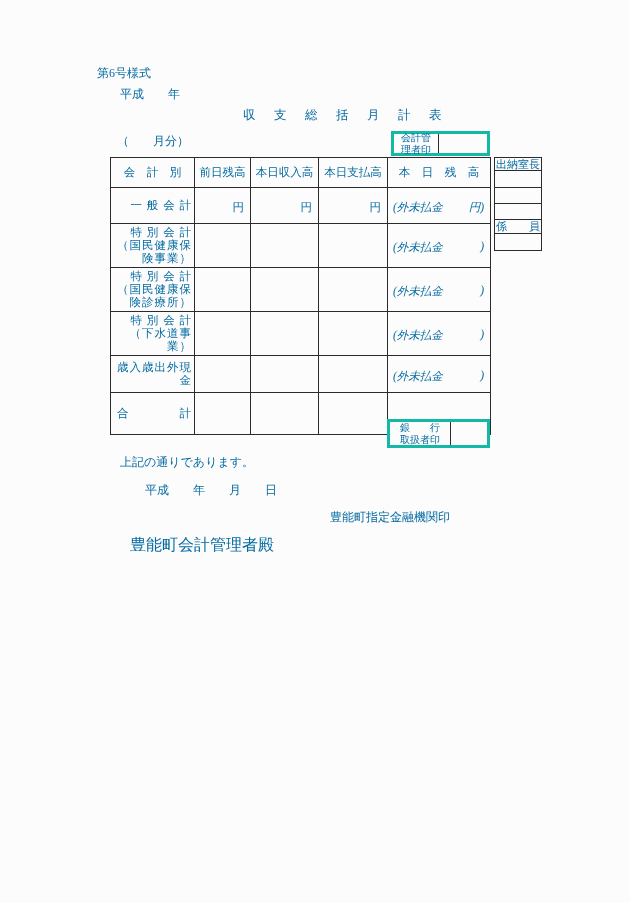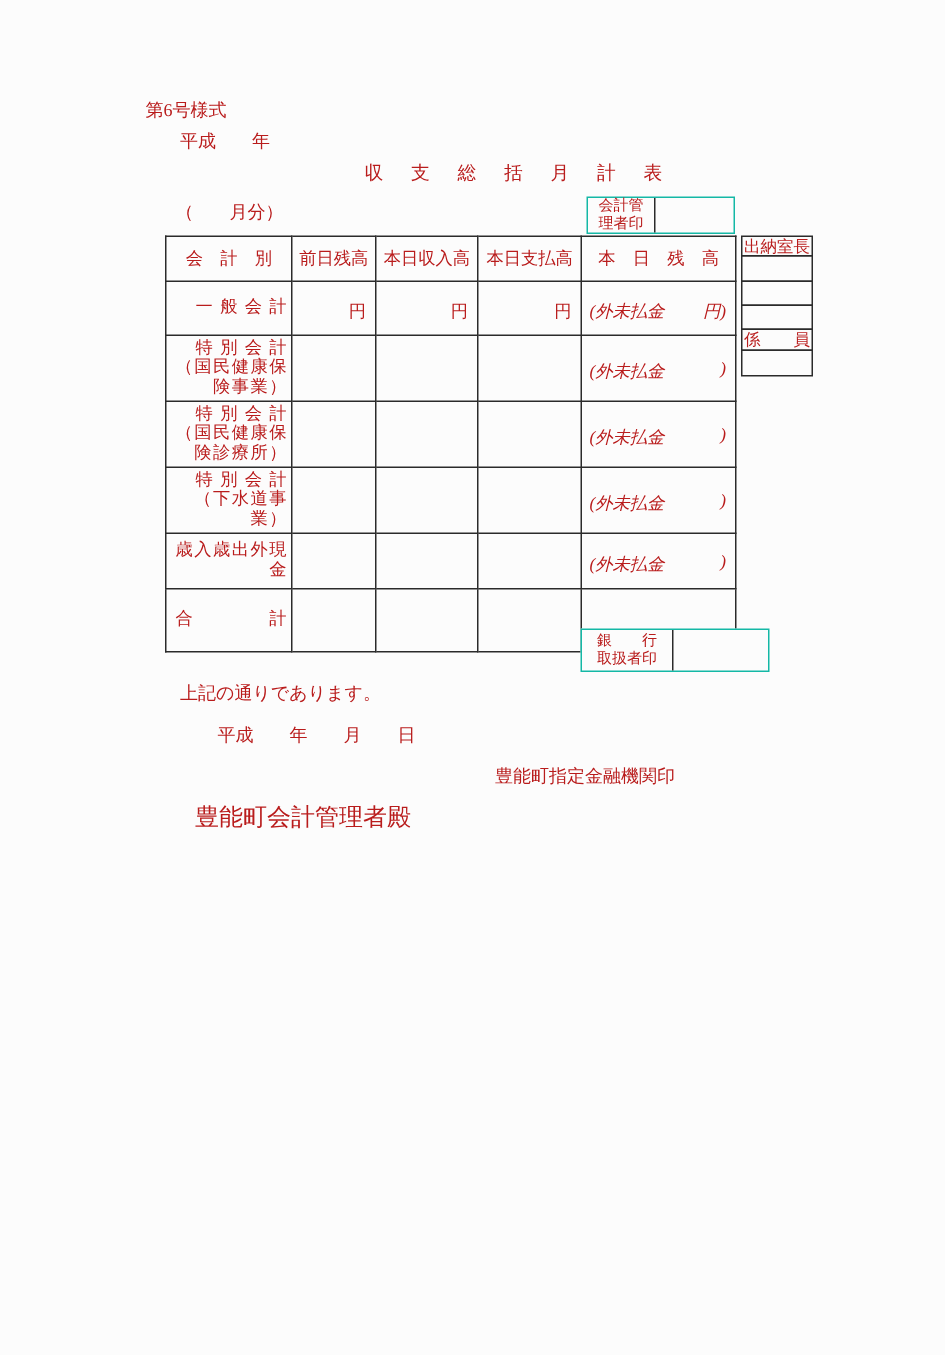--- a/index.html
+++ b/index.html
@@ -3,42 +3,42 @@
 <meta charset="utf-8">
 <style>
   * { margin: 0; padding: 0; box-sizing: border-box; }
   html,body { background:#e8e8e8; }
   .page {
     position: relative;
     width: 630px;
     height: 903px;
     background: #fcfcfc;
     font-family: "Liberation Serif", "DejaVu Serif", serif;
-    color: #b91c1c;
+    color: #0369a1;
     overflow: hidden;
   }
   .abs { position: absolute; }
 
   .form-number { left: 97px; top: 65px; font-size: 12px; }
   .era-line    { left: 120px; top: 86px; font-size: 12px; }
   .doc-title   { left: 243px; top: 107px; font-size: 12.5px; letter-spacing: 3px; white-space: nowrap; }
   .month-line  { left: 117px; top: 133px; font-size: 12px; }
 
   
-  .stamp-box { display: flex; border: 1px solid #14b8a6; background: #fcfcfc; }
+  .stamp-box { display: flex; border: 3px solid #14b8a6; background: #fcfcfc; }
   .stamp-box .stamp-label {
     border-right: 1px solid #2b2b2b;
     font-size: 10px; line-height: 11.5px;
     display: flex; align-items: center; justify-content: center;
     white-space: pre-line; text-align: left; padding: 1px 2px;
   }
   .stamp-box .stamp-cell { flex: 1; }
   .manager-stamp { left: 391px; top: 131px; width: 99px; height: 25px; }
   .manager-stamp .stamp-label { width: 45px; }
-  .bank-stamp { left: 387px; top: 419px; width: 126px; height: 29px; }
+  .bank-stamp { left: 387px; top: 419px; width: 103px; height: 29px; }
   .bank-stamp .stamp-label { width: 61px; }
 
   
   .main-table-wrap { left: 110px; top: 157px; border-radius: 25px; }
   table.main { border-collapse: collapse; table-layout: fixed; }
   table.main td, table.main th {
     border: 1px solid #2b2b2b;
     font-weight: normal;
     font-size: 11.5px;
     vertical-align: middle;

